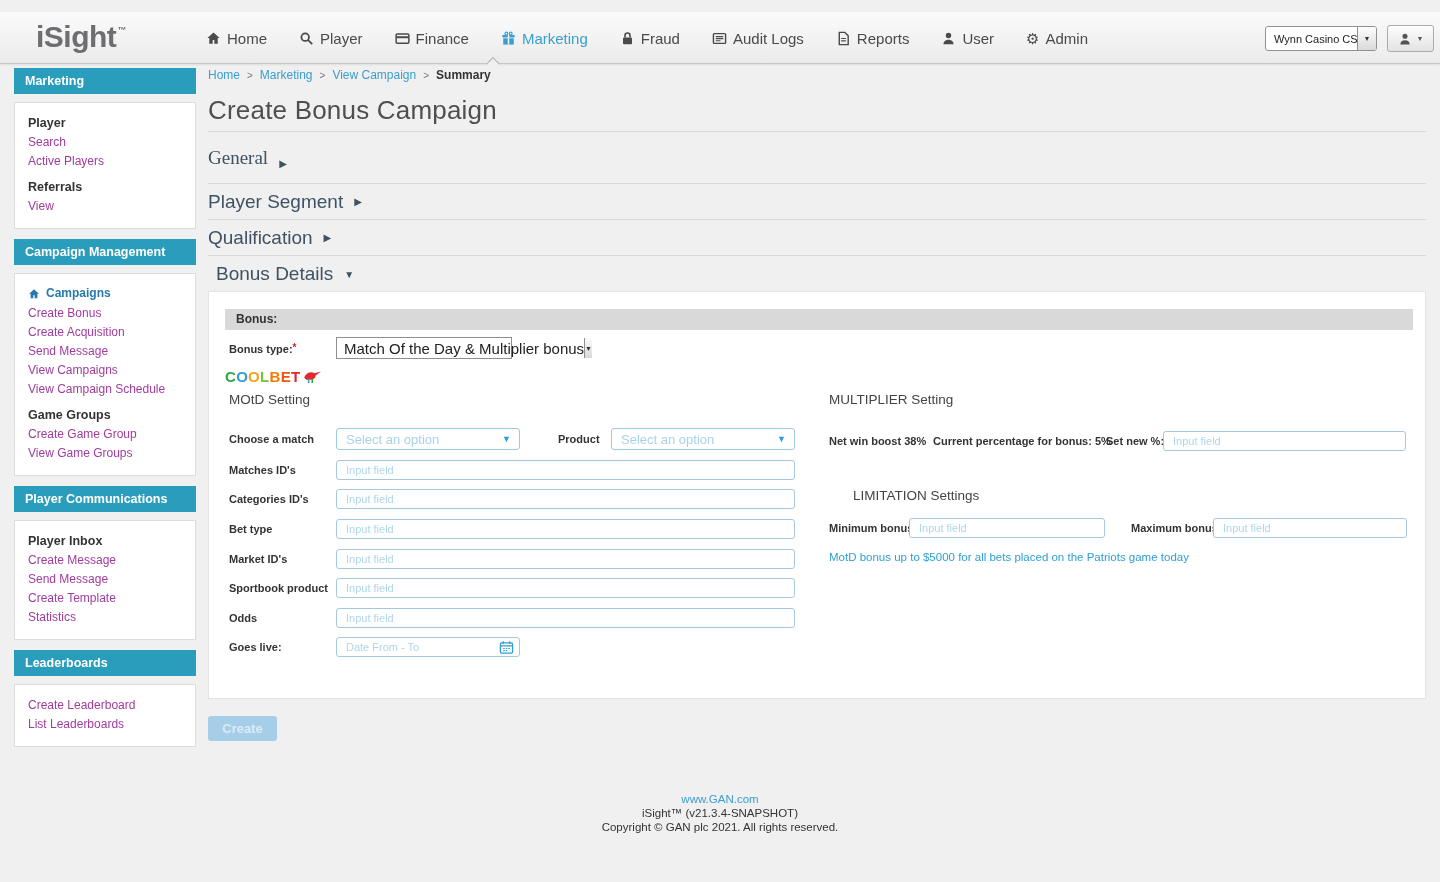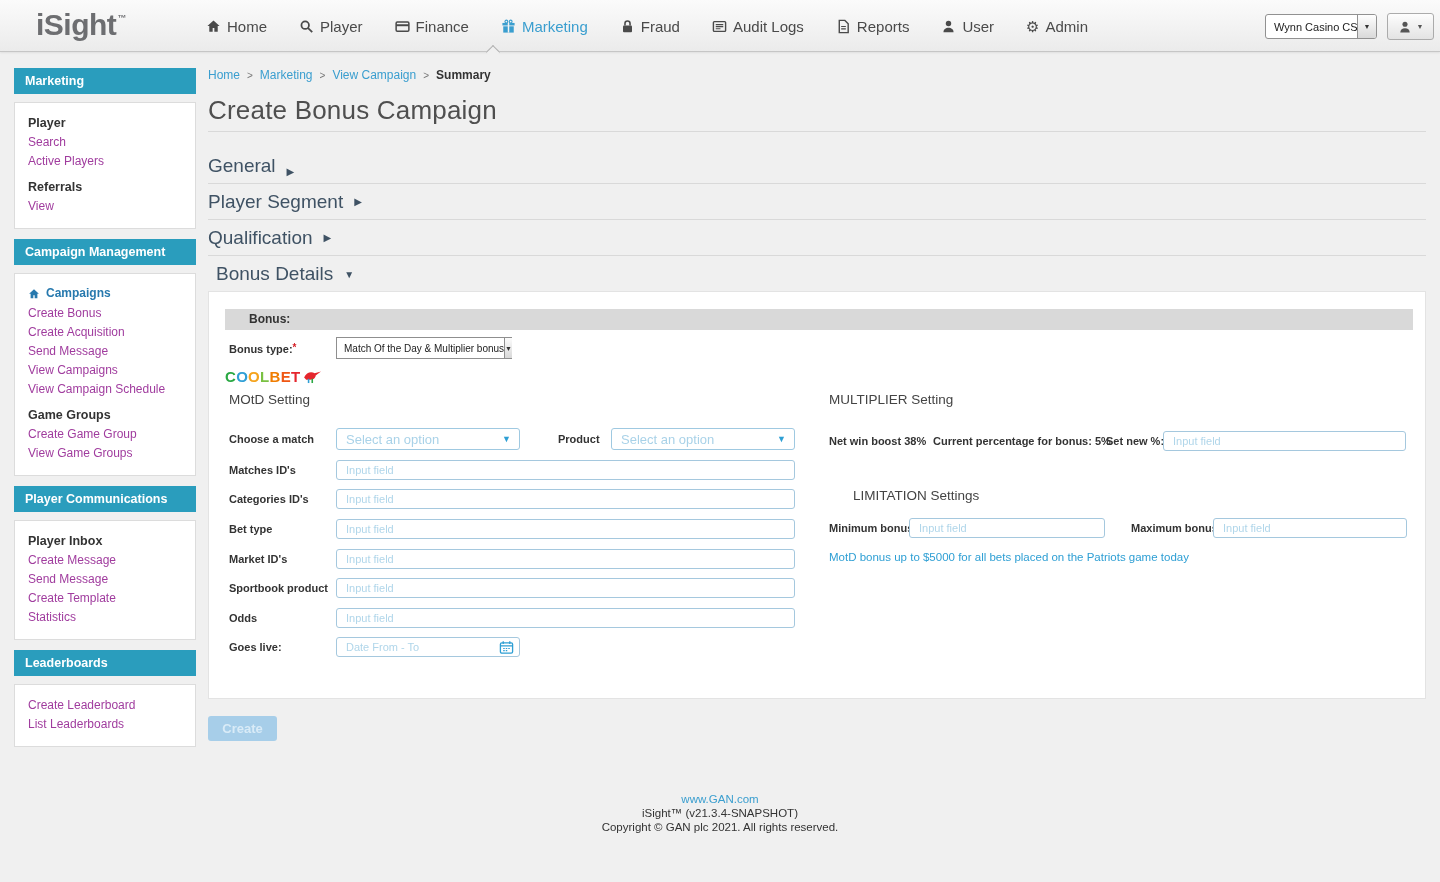--- a/index.html
+++ b/index.html
@@ -1,21 +1,21 @@
 <!DOCTYPE html>
 <html><head>
 <meta charset="utf-8">
 <style>
   * { margin:0; padding:0; box-sizing:border-box; }
   html,body { width:1440px; height:882px; overflow:hidden; }
   body { font-family:"Liberation Sans","DejaVu Sans",sans-serif; background:#f0f0f0; color:#333; position:relative; }
   a { text-decoration:none; cursor:pointer; }
 
   
-  .navbar { position:absolute; top:0; left:0; width:1440px; height:52px;
+  .navbar { position:absolute; top:12px; left:0; width:1440px; height:52px;
     background:linear-gradient(#fbfbfb,#ebebeb); border-bottom:1px solid #c6c6c6;
     box-shadow:0 1px 2px rgba(0,0,0,.07); z-index:5; }
   .logo { position:absolute; left:36px; top:8px; font-size:30px; font-weight:bold; color:#6d6e71; letter-spacing:-.5px; }
   .logo sup { font-size:9px; font-weight:bold; color:#6d6e71; vertical-align:14px; margin-left:1px; }
   .nav { position:absolute; left:206px; top:0; height:52px; display:flex; align-items:center; gap:32px; }
   .nav-item { display:flex; align-items:center; gap:6px; font-size:15px; color:#4a4a4a; white-space:nowrap; }
   .nav-item svg, .nav-item .uni-icon { flex:0 0 auto; }
   .uni-icon { font-size:15px; line-height:1; }
   .nav-item.active { color:#3a9ecf; }
   .notch { position:absolute; left:488px; top:47px; width:10px; height:10px; background:#f0f0f0;
@@ -41,33 +41,33 @@
   
   .main { position:absolute; left:208px; top:68px; width:1218px; }
   .breadcrumb { font-size:12px; color:#888; display:flex; gap:7px; align-items:center; }
   .breadcrumb a { color:#3a9ecf; }
   .breadcrumb .sep { color:#777; font-size:10px; }
   .breadcrumb .current { color:#333; font-weight:bold; }
   .page-title { margin-top:13px; font-size:26px; font-weight:400; color:#4f4f4f; letter-spacing:.2px; }
   .acc-wrap { position:absolute; top:63px; left:0; right:0; border-top:1px solid #d9d9d9; }
   .acc-row { height:36px; display:flex; align-items:center; gap:11px; border-bottom:1px solid #d9d9d9;
     font-size:19px; color:#3f5264; cursor:pointer; }
-  .acc-row.tall { height:52px; align-items:flex-end; padding-bottom:6px; }
+  .acc-row.tall { height:52px; align-items:flex-end; padding-bottom:14px;font-family:Liberation Serif, serif; }
   .acc-row.open { border-bottom:none;margin-left:8px; }
   .acc-caret { font-size:10px; color:#3f5264; }
 
   
   .bonus-panel { position:absolute; top:223px; left:0; width:1218px; height:408px; background:#fff; border:1px solid #e3e3e3; }
   .bonus-bar { position:absolute; left:16px; top:17px; width:1188px; height:21px; background:#d9d9d9;
-    font-size:12px; font-weight:bold; color:#333; line-height:21px; padding-left:24px; }
+    font-size:12px; font-weight:bold; color:#333; line-height:21px; padding-left:11px; }
   .f-label { position:absolute; font-size:11px; font-weight:bold; color:#333; white-space:nowrap; }
   .req { color:#d62027; font-size:10px; vertical-align:2px; }
   .bts { position:absolute; left:127px; top:45px; width:176px; height:22px; background:#fff; border:1px solid #8f8f8f;
     display:flex; align-items:center; cursor:pointer; }
-  .bts-value { flex:1; font-size:10px; color:#222; padding-left:7px; white-space:nowrap; }
+  .bts-value { flex:1; font-size:15px; color:#222; padding-left:7px; white-space:nowrap; }
   .bts-btn { width:20px; height:100%; border-left:1px solid #8f8f8f; background:linear-gradient(#fcfcfc,#d8d8d8);
     display:flex; align-items:center; justify-content:center; font-size:7px; color:#333; }
   .brand { position:absolute; left:16px; top:76px; display:flex; align-items:center; }
   .brand b { font-size:15px; font-weight:800; letter-spacing:.3px; }
   .section-h { position:absolute; font-size:13.5px; color:#444; }
   .blue-select { position:absolute; height:22px; border:1px solid #9fc9e1; border-radius:3px; background:#fff;
     display:flex; align-items:center; cursor:pointer; }
   .blue-select .ph { flex:1; font-size:13px; color:#a9d2e8; padding-left:9px; }
   .blue-caret { font-size:9px; color:#2e9fd4; padding-right:8px; }
   .blue-input { position:absolute; height:20px; border:1px solid #a5c8de; border-radius:3px; background:#fff;

